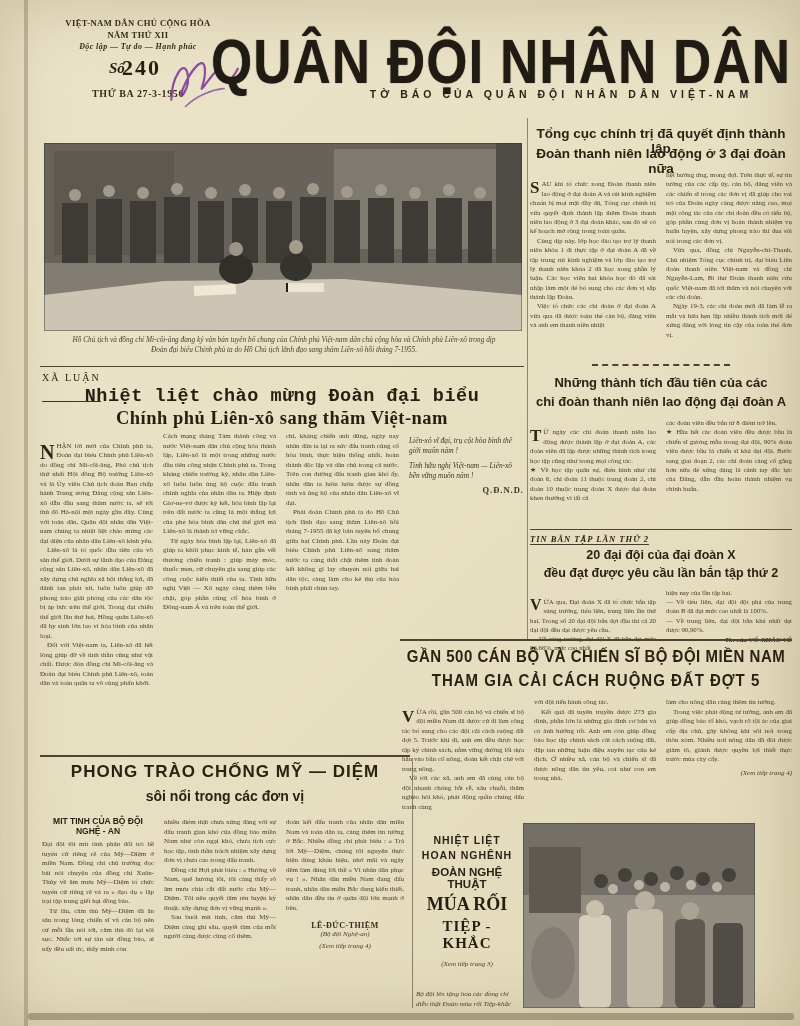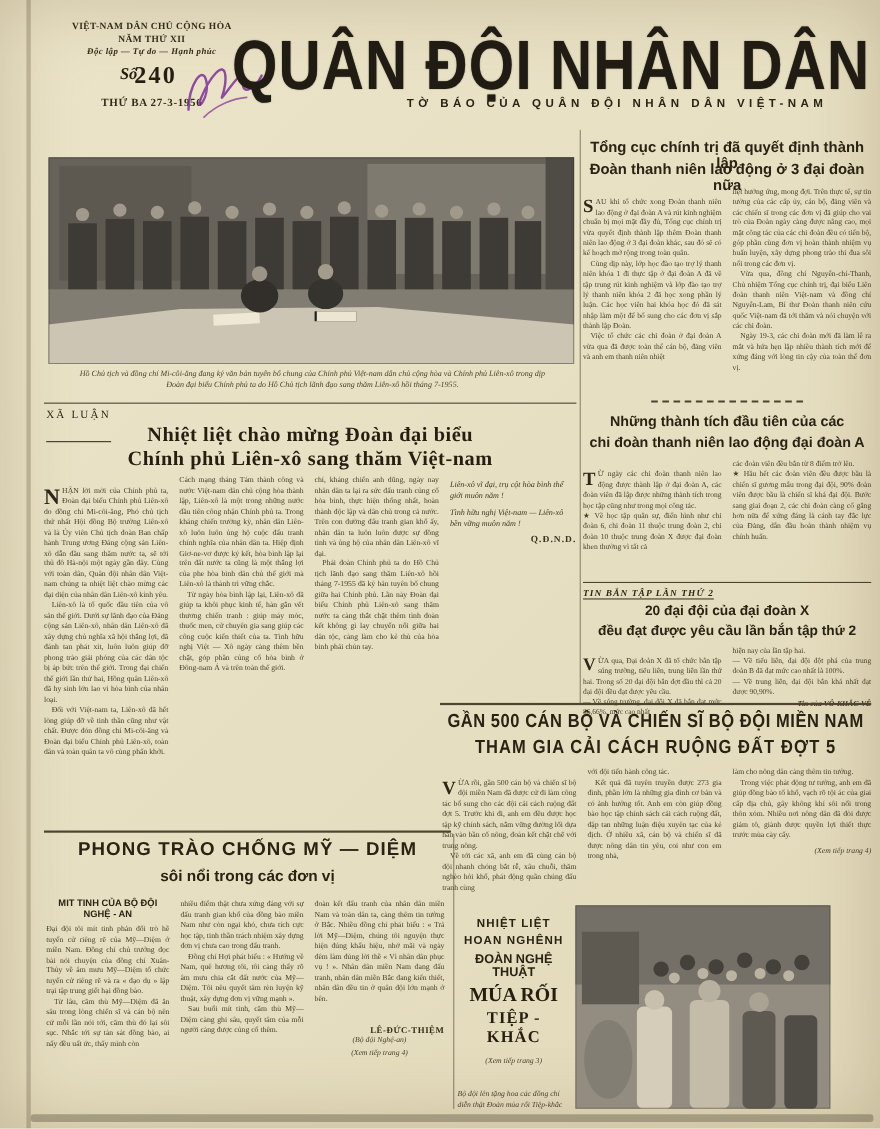--- a/index.html
+++ b/index.html
@@ -104,21 +104,21 @@
       <rect width="478" height="188" fill="none" stroke="rgba(40,34,24,.45)" stroke-width="2"></rect>
     </svg>
   </figure>
 
   <div class="abs caption" style="left:64px;top:335px;width:440px;">Hồ Chủ tịch và đồng chí Mi-côi-ăng đang ký văn bản tuyên bố chung của Chính phủ Việt-nam dân chủ cộng hòa và Chính phủ Liên-xô trong dịp Đoàn đại biểu Chính phủ ta do Hồ Chủ tịch lãnh đạo sang thăm Liên-xô hồi tháng 7-1955.</div>
 
   <div class="abs rule" style="left:40px;top:366px;width:484px;height:1px;"></div>
 
   <section>
     <div class="abs kicker" style="left:42px;top:372px;">XÃ LUẬN</div>
-    <div class="abs h-serif" style="left:40px;top:386px;width:484px;text-align:center;font-size:18.5px;letter-spacing:.5px;">Nhiệt liệt chào mừng Đoàn đại biểu</div>
+    <div class="abs h-serif" style="left:40px;top:386px;width:484px;text-align:center;font-size:18.5px;letter-spacing:.5px;font-family:Liberation Mono, monospace;">Nhiệt liệt chào mừng Đoàn đại biểu</div>
     <div class="abs h-serif" style="left:40px;top:408px;width:484px;text-align:center;font-size:18.5px;letter-spacing:.5px;">Chính phủ Liên-xô sang thăm Việt-nam</div>
 
     <div class="abs bodytext" style="left:40px;top:432px;width:113px;height:320px;">
       <span class="dropcap">N</span><span>HẬN lời mời của Chính phủ ta, Đoàn đại biểu Chính phủ Liên-xô do đồng chí Mi-côi-ăng, Phó chủ tịch thứ nhất Hội đồng Bộ trưởng Liên-xô và là Ủy viên Chủ tịch đoàn Ban chấp hành Trung ương Đảng cộng sản Liên-xô dẫn đầu sang thăm nước ta, sẽ tới thủ đô Hà-nội một ngày gần đây. Cùng với toàn dân, Quân đội nhân dân Việt-nam chúng ta nhiệt liệt chào mừng các đại diện của nhân dân Liên-xô kính yêu.
  Liên-xô là tổ quốc đầu tiên của vô sản thế giới. Dưới sự lãnh đạo của Đảng cộng sản Liên-xô, nhân dân Liên-xô đã xây dựng chủ nghĩa xã hội thắng lợi, đã đánh tan phát xít, luôn luôn giúp đỡ phong trào giải phóng của các dân tộc bị áp bức trên thế giới. Trong đại chiến thế giới lần thứ hai, Hồng quân Liên-xô đã hy sinh lớn lao vì hòa bình của nhân loại.
  Đối với Việt-nam ta, Liên-xô đã hết lòng giúp đỡ về tinh thần cũng như vật chất. Được đón đồng chí Mi-côi-ăng và Đoàn đại biểu Chính phủ Liên-xô, toàn dân và toàn quân ta vô cùng phấn khởi.</span>
     </div>
     <div class="abs bodytext" style="left:163px;top:432px;width:113px;height:320px;">Cách mạng tháng Tám thành công và nước Việt-nam dân chủ cộng hòa thành lập, Liên-xô là một trong những nước đầu tiên công nhận Chính phủ ta. Trong kháng chiến trường kỳ, nhân dân Liên-xô luôn luôn ủng hộ cuộc đấu tranh chính nghĩa của nhân dân ta. Hiệp định Giơ-ne-vơ được ký kết, hòa bình lập lại trên đất nước ta cũng là một thắng lợi của phe hòa bình dân chủ thế giới mà Liên-xô là thành trì vững chắc.
  Từ ngày hòa bình lập lại, Liên-xô đã giúp ta khôi phục kinh tế, hàn gắn vết thương chiến tranh : giúp máy móc, thuốc men, cử chuyên gia sang giúp các công cuộc kiến thiết của ta. Tình hữu nghị Việt — Xô ngày càng thêm bền chặt, góp phần củng cố hòa bình ở Đông-nam Á và trên toàn thế giới.</div>
     <div class="abs bodytext" style="left:286px;top:432px;width:113px;height:320px;">chí, kháng chiến anh dũng, ngày nay nhân dân ta lại ra sức đấu tranh củng cố hòa bình, thực hiện thống nhất, hoàn thành độc lập và dân chủ trong cả nước. Trên con đường đấu tranh gian khổ ấy, nhân dân ta luôn luôn được sự đồng tình và ủng hộ của nhân dân Liên-xô vĩ đại.
@@ -201,21 +201,21 @@
       <div class="h-sans" style="font-size:8.5px;text-align:center;">MIT TINH CỦA BỘ ĐỘI</div>
       <div class="h-sans" style="font-size:8.5px;text-align:center;margin-bottom:4px;">NGHỆ - AN</div>
       <div class="bodytext">Đại đội tôi mít tinh phản đối trò hề tuyển cử riêng rẽ của Mỹ—Diệm ở miền Nam. Đồng chí chủ trưởng đọc bài nói chuyện của đồng chí Xuân-Thủy về âm mưu Mỹ—Diệm tổ chức tuyển cử riêng rẽ và ra « đạo dụ » lập trại tập trung giết hại đồng bào.
  Từ lâu, căm thù Mỹ—Diệm đã ăn sâu trong lòng chiến sĩ và cán bộ nên cứ mỗi lần nói tới, căm thù đó lại sôi sục. Nhắc tới sự tàn sát đồng bào, ai nấy đều uất ức, thấy mình còn</div>
     </div>
     <div class="abs bodytext" style="left:164px;top:818px;width:112px;height:190px;">nhiều điểm thật chưa xứng đáng với sự đấu tranh gian khổ của đồng bào miền Nam như còn ngại khó, chưa tích cực học tập, tinh thần trách nhiệm xây dựng đơn vị chưa cao trong đấu tranh.
  Đồng chí Hợi phát biểu : « Hướng về Nam, quê hương tôi, tôi càng thấy rõ âm mưu chia cắt đất nước của Mỹ—Diệm. Tôi nêu quyết tâm rèn luyện kỹ thuật, xây dựng đơn vị vững mạnh ».
  Sau buổi mít tinh, căm thù Mỹ—Diệm càng ghi sâu, quyết tâm của mỗi người càng được củng cố thêm.</div>
     <div class="abs" style="left:286px;top:818px;width:118px;">
       <div class="bodytext">đoàn kết đấu tranh của nhân dân miền Nam và toàn dân ta, càng thêm tin tưởng ở Bắc. Nhiều đồng chí phát biểu : « Trả lời Mỹ—Diệm, chúng tôi nguyện thực hiện đúng khẩu hiệu, nhớ mãi và ngày đêm làm đúng lời thề « Vì nhân dân phục vụ ! ». Nhân dân miền Nam đang đấu tranh, nhân dân miền Bắc đang kiến thiết, nhân dân đều tin ở quân đội lớn mạnh ở bên.</div>
-      <div style="font-size:8px;font-weight:bold;text-align:right;margin-top:19px;letter-spacing:.5px;color:#352d1d;">LÊ-ĐỨC-THIỆM</div>
+      <div style="font-size:8px;font-weight:bold;text-align:center;margin-top:8px;letter-spacing:.5px;color:#352d1d;">LÊ-ĐỨC-THIỆM</div>
       <div style="font-size:7px;font-style:italic;text-align:center;color:#4a4130;">(Bộ đội Nghệ-an)</div>
       <div class="cont">(Xem tiếp trang 4)</div>
     </div>
   </section>
 
   <div class="abs vrule" style="left:412px;top:758px;height:250px;"></div>
 
   <section class="abs" style="left:416px;top:828px;width:102px;height:180px;">
     <div class="h-sans" style="font-size:10.5px;text-align:center;margin-top:6px;letter-spacing:1px;">NHIỆT LIỆT</div>
     <div class="h-sans" style="font-size:10.5px;text-align:center;margin-top:3px;letter-spacing:1px;">HOAN NGHÊNH</div>

